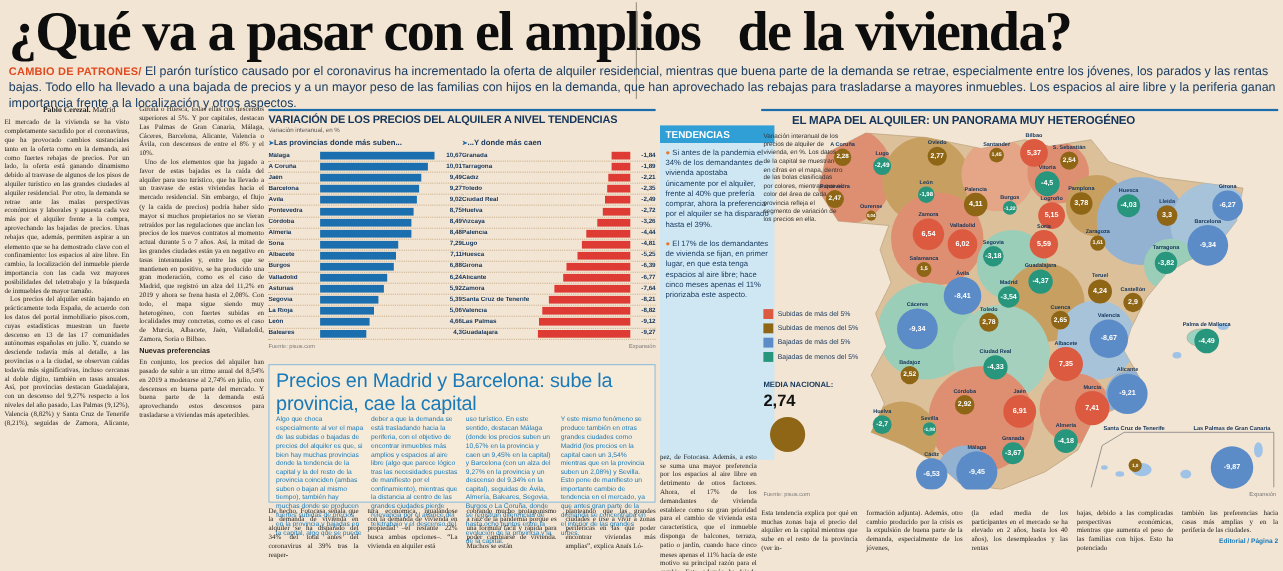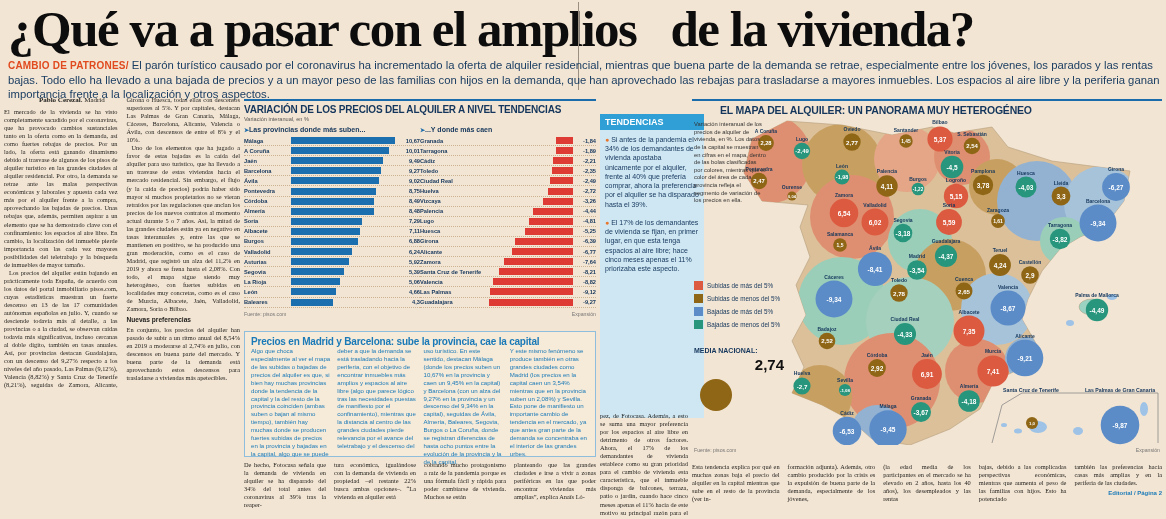--- a/index.html
+++ b/index.html
@@ -38,21 +38,21 @@
   .bar-up .lbl{width:44px;}
   .bar-up .val{width:22px;}
   .bar-up .bar{position:absolute;left:0;top:0;height:7px;background:#1b6fae;}
   .bar-down .lbl{width:66px;}
   .bar-down .val{width:20px;}
   .bar-down .bar{position:absolute;right:0;top:0;height:7px;background:#dd3b33;}
   .chart-foot{display:flex;justify-content:space-between;font-size:5.2px;color:#777;margin-top:3px;}
 
   
   #mb-box{left:244px;top:331px;width:352px;height:126px;border:1px solid #8fbedd;background:#f6ead8;padding:4px 6px;box-sizing:border-box;}
-  #mb-title{color:#1a7ab8;font-weight:bold;font-size:10px;letter-spacing:-.2px;margin-bottom:0;}
+  #mb-title{color:#1a7ab8;font-weight:normal;font-size:18px;letter-spacing:-.2px;margin-bottom:0;}
   #mb-cols{display:flex;gap:7px;}
   .mb-col{flex:1;font-size:6.1px;line-height:1.3;color:#1a7ab8;text-align:left;}
 
   
   #bottom-cols{left:244px;top:461px;width:352px;display:flex;gap:8px;}
   #bottom-cols .bcol{flex:1;font-family:"Liberation Serif",serif;font-size:6.35px;line-height:1.27;text-align:justify;}
 
   
   #tend{left:600px;top:86px;width:104px;margin-top:28px;}
   #tend-header{background:#2f9fd6;color:#fff;font-weight:bold;font-size:9px;padding:3px 5px;}
@@ -64,21 +64,21 @@
   
   #map-panel{left:692px;top:99px;width:470px;height:360px;}
   #map-title{font-weight:bold;font-size:10.5px;color:#14365c;margin-top:3px;letter-spacing:-.2px;padding-left:28px;}
   #map-note{position:absolute;left:2px;top:22px;width:72px;font-size:5.8px;line-height:1.32;color:#333;}
   #map-legend{position:absolute;left:2px;top:182px;width:110px;}
   .leg-item{display:flex;align-items:center;margin-bottom:4px;}
   .leg-swatch{width:9px;height:9px;margin-right:4px;flex:none;}
   .leg-label{font-size:6.3px;color:#14365c;}
   #media-nac{position:absolute;left:2px;top:248px;width:90px;text-align:left;}
   #media-label{font-size:7px;font-weight:bold;color:#14365c;}
-  #media-value{font-size:15px;font-weight:bold;color:#111;margin-top:2px;text-align:right;}
+  #media-value{font-size:15px;font-weight:bold;color:#111;margin-top:2px;}
   #media-circle{width:32px;height:32px;border-radius:50%;background:#8f6616;margin-top:6px;margin-left:6px;}
   #map-svg{position:absolute;left:0;top:10px;}
   #map-source{position:absolute;left:2px;top:348px;font-size:5.2px;color:#777;}
   #map-credit{position:absolute;right:2px;top:348px;font-size:5.2px;color:#777;}
   .inset-label{position:absolute;font-size:5.2px;font-weight:bold;color:#14365c;text-align:center;line-height:1.2;}
   #inset-label-1{left:308px;top:288px;width:62px;}
   #inset-label-2{left:388px;top:288px;width:80px;}
   .map-city-label{font-size:5px;font-weight:bold;fill:#14365c;}
   .bubble-val{font-weight:bold;fill:#ffffff;}
 

